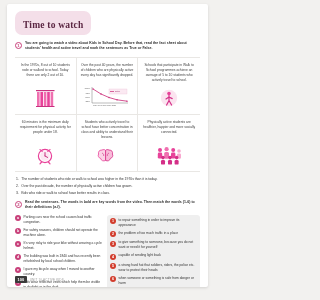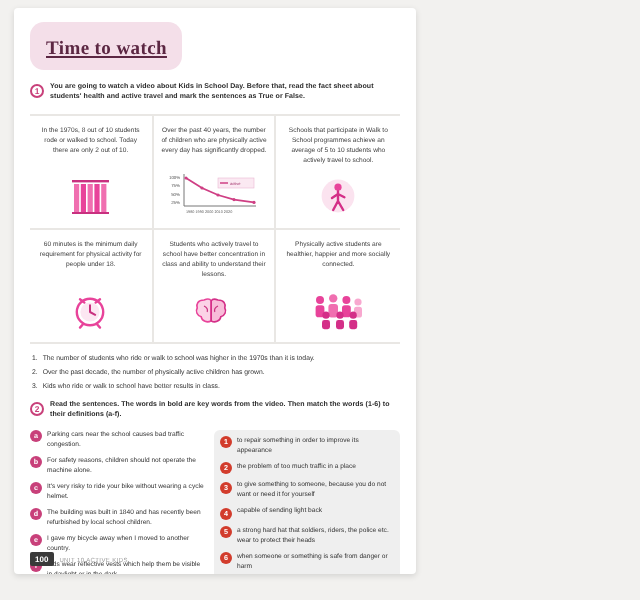--- a/index.html
+++ b/index.html
@@ -27,21 +27,20 @@
     padding: 3px 8px 3px 8px;
     display: inline-block;
     margin-bottom: 6px;
   }
   .title-text {
     font-family: "Liberation Serif", serif;
     font-size: 9.5px;
     font-weight: bold;
     color: #5c2743;
     letter-spacing: 0.2px;
-    text-decoration: underline;
   }
 
   
   .ex-row { display: flex; gap: 3px; align-items: flex-start; }
   .ex-num {
     flex: 0 0 auto;
     width: 7px; height: 7px;
     border-radius: 50%;
     border: 0.7px solid #c8407a;
     color: #c8407a;

